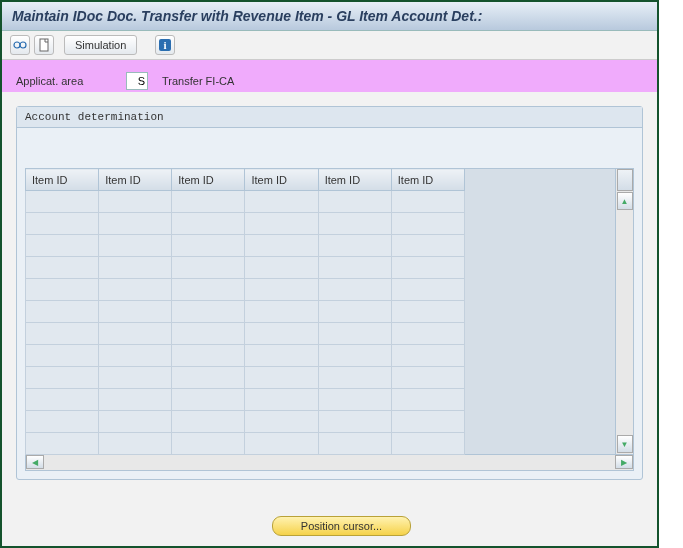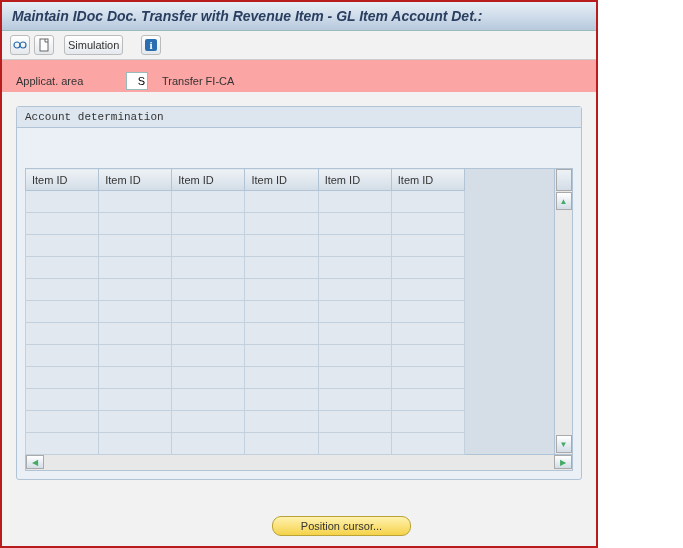--- a/index.html
+++ b/index.html
@@ -10,23 +10,23 @@
     body {
       font-family: Arial, sans-serif;
       font-size: 11px;
       background: #fff;
       width: 683px;
       height: 548px;
       overflow: hidden;
       position: relative;
     }
     .window {
-      width: 598px;
+      width: 659px;
       height: 548px;
-      border: 2px solid #b91c1c;
+      border: 2px solid #14532d;
       background: #f2f2f2;
     }
     .titlebar {
       background: linear-gradient(to bottom, #e7eff7, #b8c9dd);
       padding: 6px 10px;
       border-bottom: 1px solid #9bb;
     }
     .titlebar-text {
       font-size: 14px;
       font-weight: bold;
@@ -48,41 +48,41 @@
       border-radius: 3px;
       background: linear-gradient(to bottom, #fff, #e4e9ee);
       display: inline-flex;
       align-items: center;
       justify-content: center;
       cursor: pointer;
       font-size: 10px;
     }
     .toolbar-text-btn {
       height: 20px;
-      padding: 0 3px;
+      padding: 0 10px;
       border: 1px solid #bbb;
       border-radius: 3px;
       background: linear-gradient(to bottom, #fff, #e4e9ee);
       display: inline-flex;
       align-items: center;
       cursor: pointer;
       font-size: 11px;
       color: #333;
       margin-left: 6px;
     }
     .toolbar-sep {
       width: 10px;
     }
     .info-square {
       color: #0060d0;
       font-weight: bold;
     }
     .content {
       padding: 10px 14px 0 14px;
-      background: #fca5a5;
+      background: #f0abfc;
     }
     .field-row {
       display: flex;
       align-items: center;
       margin-bottom: 2px;
       height: 22px;
     }
     .field-label {
       width: 110px;
       color: #333;

